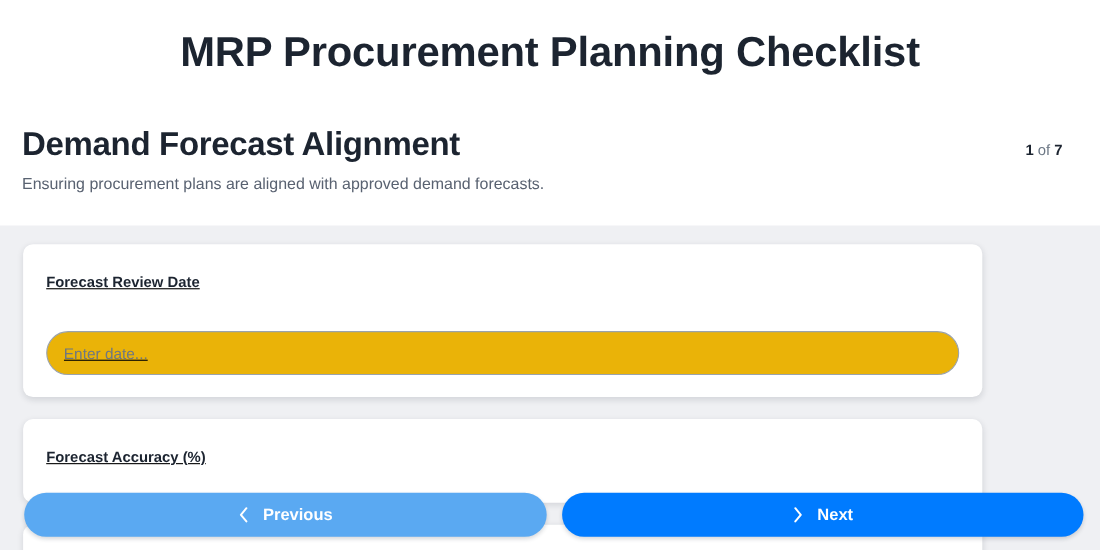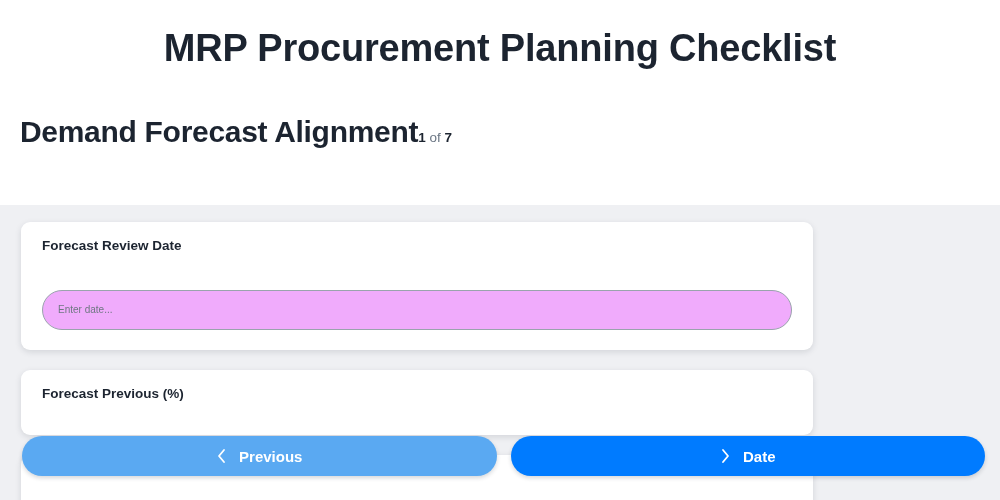--- a/index.html
+++ b/index.html
@@ -45,20 +45,21 @@
   .section-head {
     position: absolute;
     top: 96px; left: 0;
     width: 1000px;
     padding: 18px 20px 0 20px;
     background: #ffffff;
   }
   .section-row {
     display: flex;
     align-items: baseline;
+    justify-content: space-between;
     width: 100%;
   }
   .section-title {
     font-size: 30px;
     font-weight: bold;
     color: #1c2430;
     margin: 0;
     line-height: 1.2;
     letter-spacing: -0.3px;
   }
@@ -85,55 +86,56 @@
     background: #eff0f3;
     padding: 17px 15px 0 21px;
     overflow: hidden;
   }
 
   .card {
     position: relative;
     background: #ffffff;
     border-radius: 9px;
     box-shadow: 0 2px 6px rgba(24,33,48,0.13);
-    padding: 17px 21px 20px 21px;
+    padding: 28px 21px 20px 21px;
     margin-bottom: 20px;
-    width: 792px;
+    width: 872px;
+    text-decoration: underline;
   }
   .card-label {
     font-size: 13.5px;
     font-weight: bold;
     color: #1c2430;
     margin: 0 0 13px 0;
     display: block;
     line-height: 1.1;
   }
   .card-input {
     display: block;
     width: 100%;
     height: 40px;
     border: 1px solid #9aa3ad;
     border-radius: 21px;
-    background: #f0abfc;
+    background: #eab308;
     padding: 0 15px;
-    font-size: 10px;
+    font-size: 14px;
     font-family: "Liberation Sans", sans-serif;
     color: #1c2430;
     outline: none;
     margin-top: 36px;
   }
   .card-input::placeholder { color: #6e7782; opacity: 1; }
 
   .card-stub { height: 60px; padding-bottom: 0; margin-bottom: 0; }
 
   
   .bottom-nav {
     position: absolute;
     left: 0;
-    bottom: 24px;
+    bottom: 12px;
     width: 1000px;
     height: 40px;
     display: flex;
     gap: 14px;
     padding: 0 15px 0 22px;
     z-index: 20;
   }
   .nav-btn {
     flex: 1 1 0;
     height: 40px;
@@ -166,31 +168,32 @@
 
   <div class="section-head">
     <div class="section-row">
       <h2 class="section-title">Demand Forecast Alignment</h2>
       <div class="step-counter">
         <b>1</b>
         <span>of</span>
         <b>7</b>
       </div>
     </div>
+    <p class="section-sub">Ensuring procurement plans are aligned with approved demand forecasts.</p>
   </div>
 
   <div class="form-body">
 
     <div class="card">
       <label class="card-label">Forecast Review Date</label>
       <input class="card-input" type="text" placeholder="Enter date..." style="">
     </div>
 
     <div class="card">
-      <label class="card-label">Forecast Previous (%)</label>
+      <label class="card-label">Forecast Accuracy (%)</label>
     </div>
 
     <div class="card card-stub"></div>
   </div>
 
   <div class="bottom-nav">
     <button class="nav-btn btn-prev">
       <span class="chev">
         <svg width="11" height="16" viewBox="0 0 11 16" fill="none" stroke="#ffffff" stroke-width="1.8" stroke-linecap="round" stroke-linejoin="round">
           <polyline points="8,2 3,8 8,14"></polyline>
@@ -198,17 +201,17 @@
       </span>
       <span>Previous</span>
     </button>
 
     <button class="nav-btn btn-next">
       <span class="chev">
         <svg width="11" height="16" viewBox="0 0 11 16" fill="none" stroke="#ffffff" stroke-width="1.8" stroke-linecap="round" stroke-linejoin="round">
           <polyline points="3,2 8,8 3,14"></polyline>
         </svg>
       </span>
-      <span>Date</span>
+      <span>Next</span>
     </button>
   </div>
 
 </div>
 
 </body></html>

